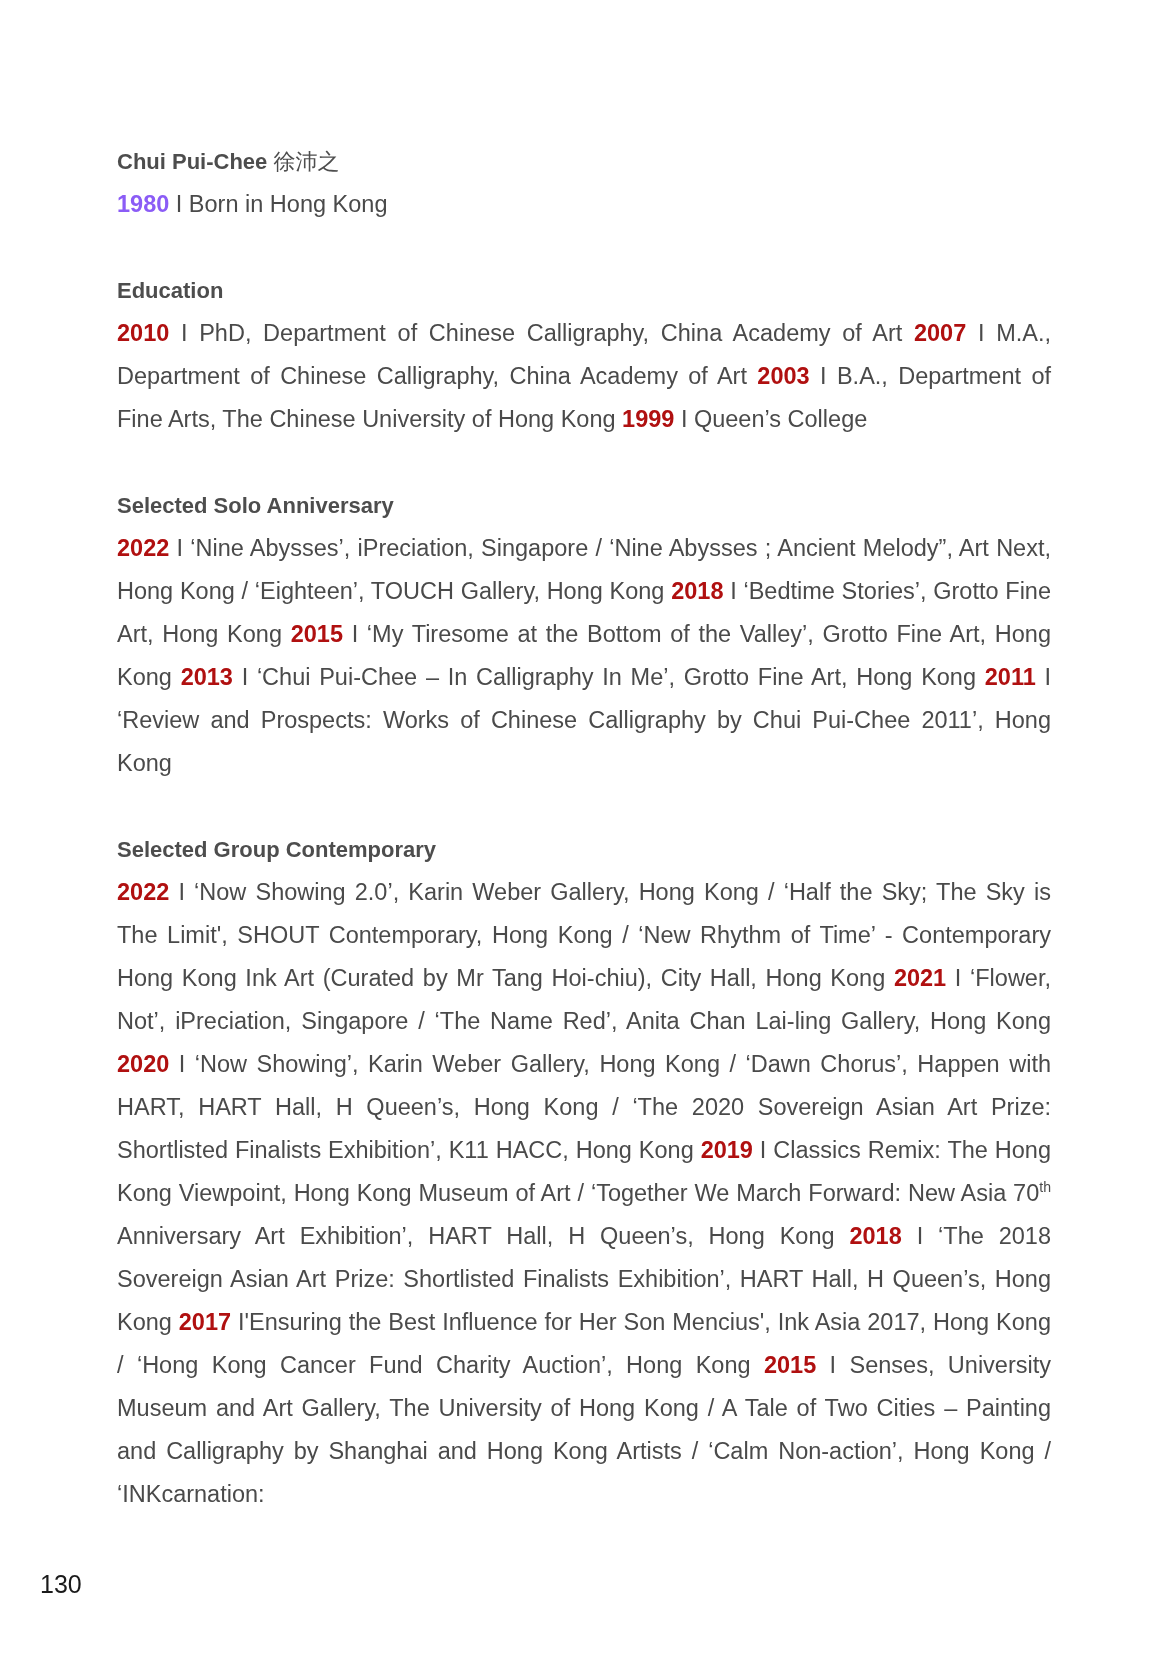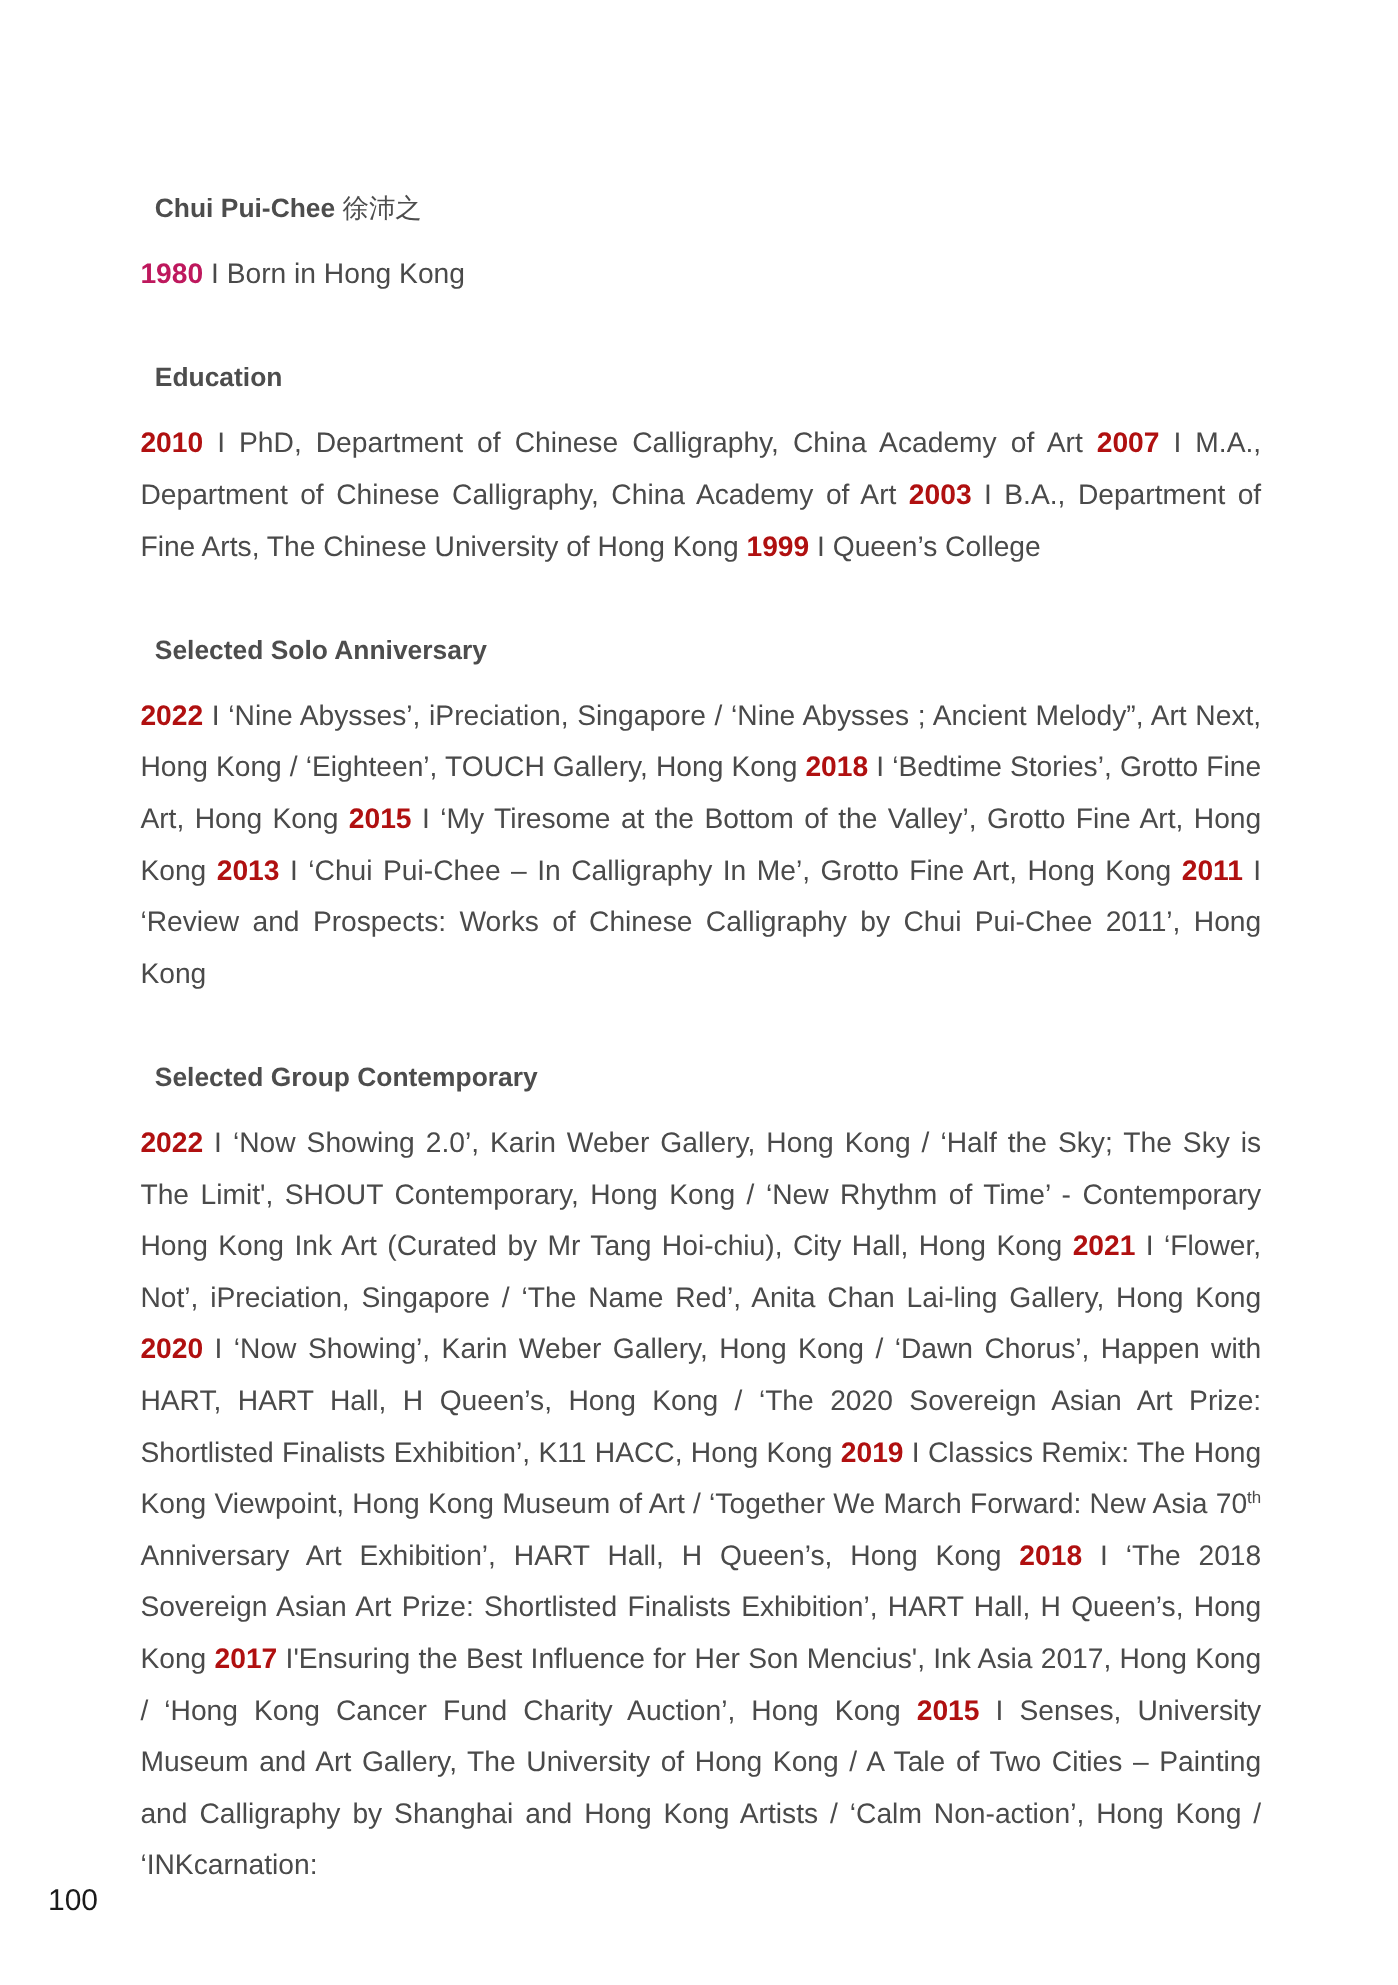--- a/index.html
+++ b/index.html
@@ -6,21 +6,21 @@
     body {
       width: 1165px; height: 1654px; position: relative; overflow: hidden;
       font-family: "Liberation Sans", "DejaVu Sans", sans-serif;
       color: #4a4a4a;
     }
     .page-body {
       position: absolute; left: 117px; top: 140px; width: 934px;
     }
     .heading {
       font-weight: bold; font-size: 22px; color: #4d4d4d;
-      line-height: 43px; margin: 12px;
+      line-height: 43px; margin: 0;
     }
     .para {
       font-size: 23.5px; line-height: 43px; margin: 0;
       text-align: justify; color: #4a4a4a;
     }
     .section { margin-bottom: 43px; }
     .yr { color: #b01010; font-weight: bold; }
     .cjk { font-weight: normal; }
     sup { font-size: 60%; line-height: 0; vertical-align: super; }
     .page-number {
@@ -31,33 +31,33 @@
 </head>
 <body>
 
 <div class="page-body">
 
   <div class="section">
     <p class="heading">
       <span>Chui Pui-Chee</span>
       <span class="cjk">徐沛之</span>
     </p>
-    <p class="para" style="color: rgb(74, 74, 74);"><span class="yr" style="color: #be185d;">1980</span><span> I Born in Hong Kong</span></p>
+    <p class="para" style="color: rgb(74, 74, 74);"><span class="yr" style="color: #8b5cf6;">1980</span><span> I Born in Hong Kong</span></p>
   </div>
 
   <div class="section">
     <p class="heading">Education</p>
     <p class="para" style="color: rgb(74, 74, 74);"><span class="yr" style="color: rgb(176, 16, 16);">2010</span><span> I PhD, Department of Chinese Calligraphy, China Academy of Art </span><span class="yr" style="color: rgb(176, 16, 16);">2007</span><span> I M.A., Department of Chinese Calligraphy, China Academy of Art </span><span class="yr" style="color: rgb(176, 16, 16);">2003</span><span> I B.A., Department of Fine Arts, The Chinese University of Hong Kong </span><span class="yr" style="color: rgb(176, 16, 16);">1999</span><span> I Queen’s College</span></p>
   </div>
 
   <div class="section">
     <p class="heading">Selected Solo Anniversary</p>
     <p class="para" style="color: rgb(74, 74, 74);"><span class="yr" style="color: rgb(176, 16, 16);">2022</span><span> I ‘Nine Abysses’, iPreciation, Singapore / ‘Nine Abysses ; Ancient Melody”, Art Next, Hong Kong / ‘Eighteen’, TOUCH Gallery, Hong Kong </span><span class="yr" style="color: rgb(176, 16, 16);">2018</span><span> I ‘Bedtime Stories’, Grotto Fine Art, Hong Kong </span><span class="yr" style="color: rgb(176, 16, 16);">2015</span><span> I ‘My Tiresome at the Bottom of the Valley’, Grotto Fine Art, Hong Kong </span><span class="yr" style="color: rgb(176, 16, 16);">2013</span><span> I ‘Chui Pui-Chee – In Calligraphy In Me’, Grotto Fine Art, Hong Kong </span><span class="yr" style="color: rgb(176, 16, 16);">2011</span><span> I ‘Review and Prospects: Works of Chinese Calligraphy by Chui Pui-Chee 2011’, Hong Kong</span></p>
   </div>
 
   <div class="section">
     <p class="heading">Selected Group Contemporary</p>
     <p class="para" style="color: rgb(74, 74, 74);"><span class="yr" style="color: rgb(176, 16, 16);">2022</span><span> I ‘Now Showing 2.0’, Karin Weber Gallery, Hong Kong / ‘Half the Sky; The Sky is The Limit', SHOUT Contemporary, Hong Kong / ‘New Rhythm of Time’ - Contemporary Hong Kong Ink Art (Curated by Mr Tang Hoi-chiu), City Hall, Hong Kong </span><span class="yr" style="color: rgb(176, 16, 16);">2021</span><span> I ‘Flower, Not’, iPreciation, Singapore / ‘The Name Red’, Anita Chan Lai-ling Gallery, Hong Kong </span><span class="yr" style="color: rgb(176, 16, 16);">2020</span><span> I ‘Now Showing’, Karin Weber Gallery, Hong Kong / ‘Dawn Chorus’, Happen with HART, HART Hall, H Queen’s, Hong Kong / ‘The 2020 Sovereign Asian Art Prize: Shortlisted Finalists Exhibition’, K11 HACC, Hong Kong </span><span class="yr" style="color: rgb(176, 16, 16);">2019</span><span> I Classics Remix: The Hong Kong Viewpoint, Hong Kong Museum of Art / ‘Together We March Forward: New Asia 70</span><sup>th</sup><span> Anniversary Art Exhibition’, HART Hall, H Queen’s, Hong Kong </span><span class="yr" style="color: rgb(176, 16, 16);">2018</span><span> I ‘The 2018 Sovereign Asian Art Prize: Shortlisted Finalists Exhibition’, HART Hall, H Queen’s, Hong Kong </span><span class="yr" style="color: rgb(176, 16, 16);">2017</span><span> I'Ensuring the Best Influence for Her Son Mencius', Ink Asia 2017, Hong Kong / ‘Hong Kong Cancer Fund Charity Auction’, Hong Kong </span><span class="yr" style="color: rgb(176, 16, 16);">2015</span><span> I Senses, University Museum and Art Gallery, The University of Hong Kong / A Tale of Two Cities – Painting and Calligraphy by Shanghai and Hong Kong Artists / ‘Calm Non-action’, Hong Kong / ‘INKcarnation:</span></p>
   </div>
 
 </div>
 
-<div class="page-number">100</div>
+<div class="page-number">130</div>
 
 </body></html>

